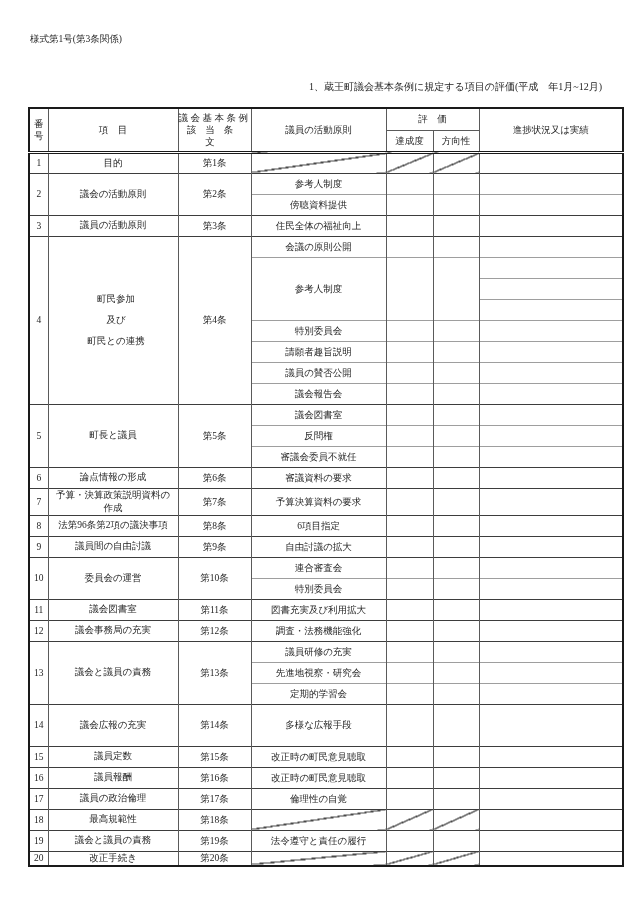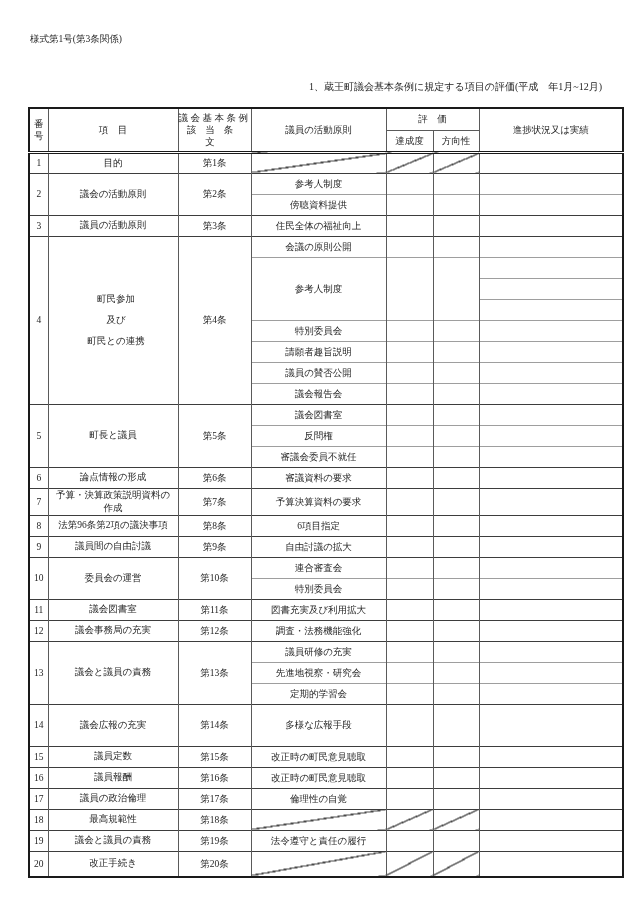--- a/index.html
+++ b/index.html
@@ -314,21 +314,21 @@
         </tr>
         <tr class="major" style="height: 21px;">
           <td>19</td>
           <td class="cell-item">議会と議員の責務</td>
           <td>第19条</td>
           <td>法令遵守と責任の履行</td>
           <td></td>
           <td></td>
           <td></td>
         </tr>
-        <tr class="major" style="height: 26px;">
+        <tr class="major" style="height: 14px;">
           <td>20</td>
           <td class="cell-item">改正手続き</td>
           <td>第20条</td>
           <td class="diag"></td>
           <td class="diag"></td>
           <td class="diag"></td>
           <td></td>
         </tr>
       </tbody>
   </table>

